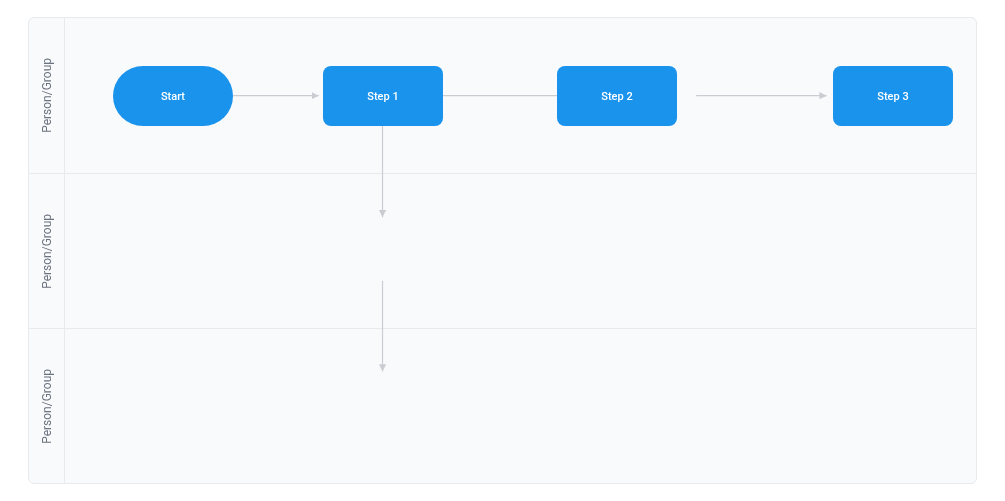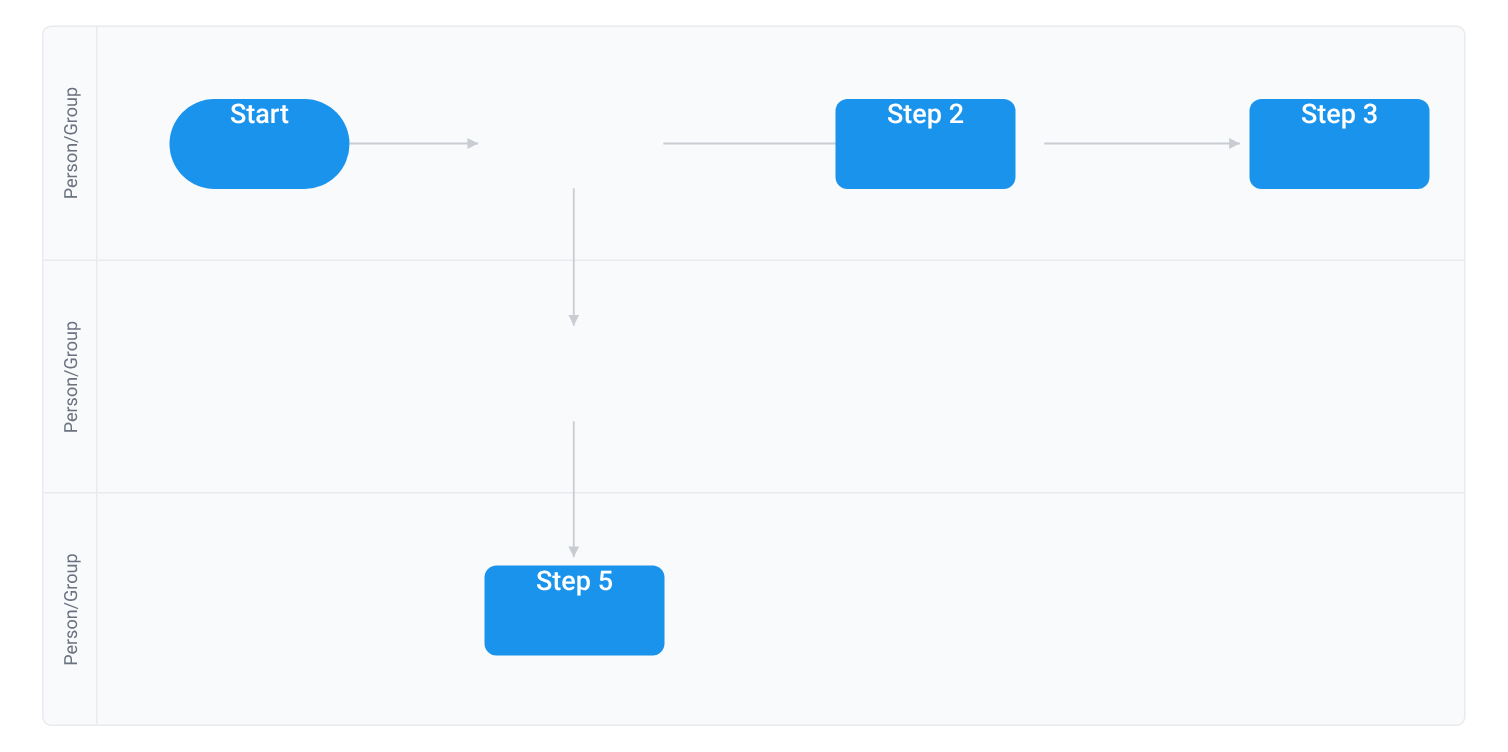--- a/index.html
+++ b/index.html
@@ -50,23 +50,24 @@
     white-space: nowrap;
   }
   
   .node {
     position: absolute;
     width: 120px;
     height: 60px;
     background: #1a93ec;
     border-radius: 8px;
     display: flex;
+    align-items: center;
     justify-content: center;
     color: #fff;
-    font-size: 18px;
+    font-size: 11px;
     font-weight: 500;
     box-shadow: 0 0.5px 0 rgba(0,0,0,0.02);
   }
   .node.start { border-radius: 30px; }
   
   svg.arrows {
     position: absolute;
     left: 0;
     top: 0;
     width: 100%;
@@ -111,23 +112,23 @@
     <line x1="669" y1="78" x2="800" y2="78" stroke="#c9cdd3" stroke-width="1.2" marker-end="url(#arrowhead)"></line>
 
     <line x1="354" y1="108" x2="354" y2="200" stroke="#c9cdd3" stroke-width="1.2" marker-end="url(#arrowhead)"></line>
 
     <line x1="354" y1="264" x2="354" y2="355" stroke="#c9cdd3" stroke-width="1.2" marker-end="url(#arrowhead)"></line>
   </svg>
 
   <div class="node start" style="left:84px;top:48px">
     <span>Start</span>
   </div>
+  <div class="node" style="left:294px;top:48px">
+    <span>Step  1</span>
+  </div>
   <div class="node" style="left:528px;top:48px">
     <span>Step 2</span>
   </div>
   <div class="node" style="left:804px;top:48px">
     <span>Step 3</span>
   </div>
-  <div class="node" style="left:294px;top:359px">
-    <span>Step 5</span>
-  </div>
 
 </div>
 
 </body></html>

